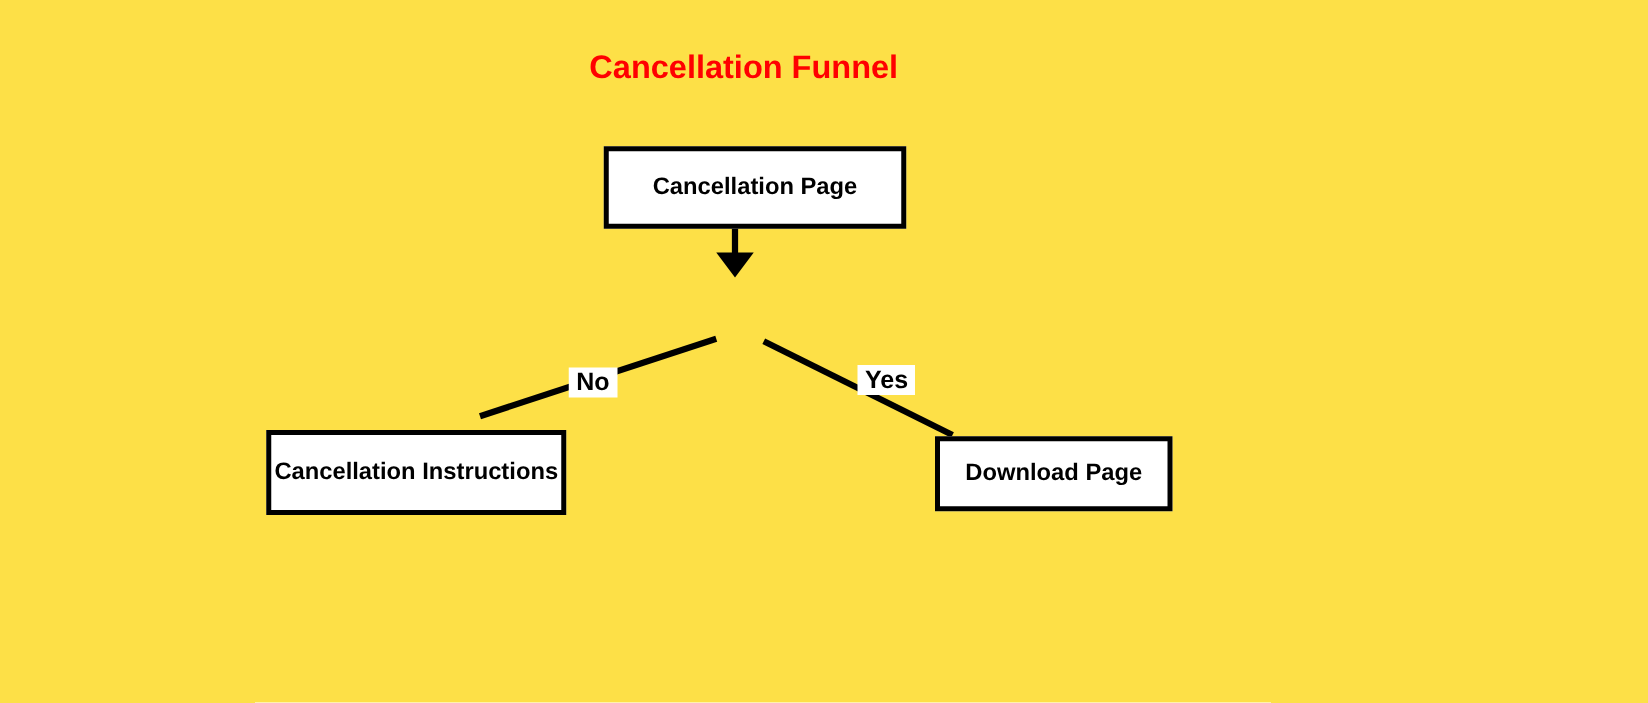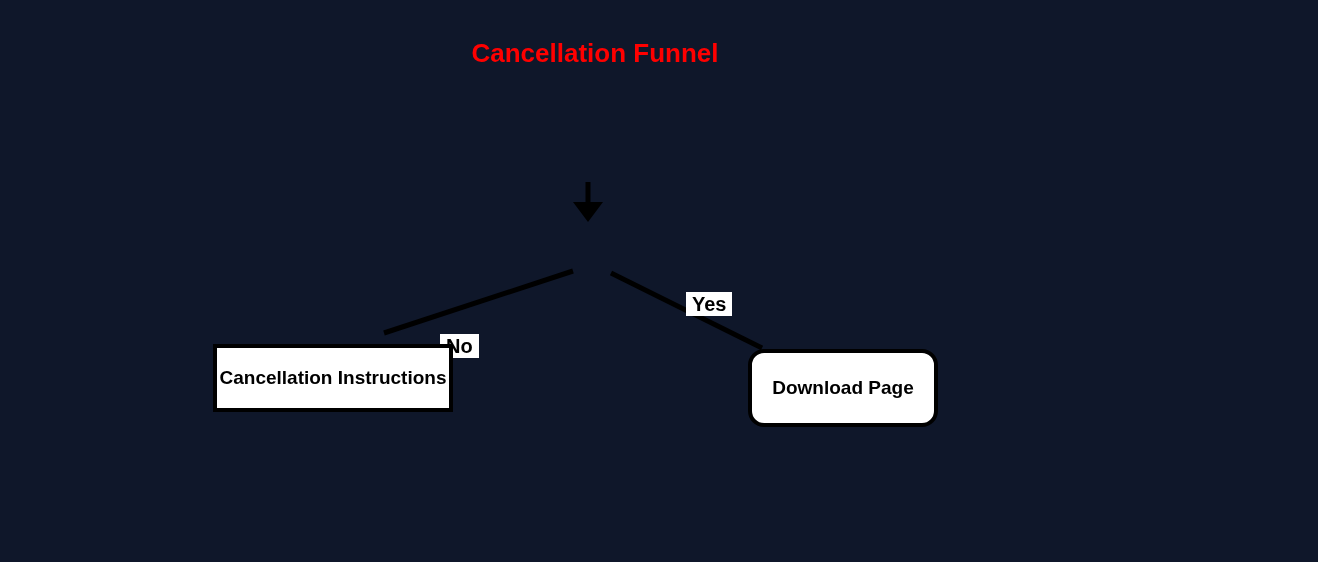--- a/index.html
+++ b/index.html
@@ -5,21 +5,21 @@
   html, body {
     margin: 0;
     padding: 0;
     background: #ffffff;
     font-family: "Liberation Sans", "DejaVu Sans", sans-serif;
   }
   .canvas {
     position: relative;
     width: 1318px;
     height: 562px;
-    background: #0f172a;
+    background: #fde047;
     overflow: hidden;
   }
   .diagram-title {
     position: absolute;
     left: 395px;
     top: 38px;
     width: 400px;
     text-align: center;
     font-size: 26px;
     font-weight: bold;
@@ -34,39 +34,39 @@
     justify-content: center;
     font-size: 19px;
     font-weight: bold;
     color: #000000;
     box-sizing: border-box;
     text-align: center;
   }
   .node-cancellation-page   { left: 483px; top: 117px; width: 242px; height: 66px; }
   .node-free-gift-offer     { left: 489px; top: 216px; width: 209px; height: 48px; }
   .node-cancellation-instructions { left: 213px; top: 344px; width: 240px; height: 68px; }
-  .node-download-page       { left: 748px; top: 349px; width: 190px; height: 78px; border-radius: 16px; }
+  .node-download-page       { left: 748px; top: 349px; width: 190px; height: 60px; }
   .edge-layer {
     position: absolute;
     left: 0;
     top: 0;
     width: 1318px;
     height: 562px;
     pointer-events: none;
   }
   .edge-label {
     position: absolute;
     background: #ffffff;
     font-size: 20px;
     font-weight: bold;
     color: #000000;
     padding: 2px 6px;
     line-height: 1;
   }
-  .edge-label-no  { left: 440px; top: 294px; margin-top: 40px; }
+  .edge-label-no  { left: 455px; top: 294px; }
   .edge-label-yes { left: 686px; top: 292px; }
 </style>
 </head>
 <body>
 
 <div class="canvas">
 
   <div class="diagram-title">Cancellation Funnel</div>
 
   <svg class="edge-layer" width="1318" height="562" viewBox="0 0 1318 562" xmlns="http://www.w3.org/2000/svg">
@@ -78,19 +78,20 @@
 
     <line x1="573" y1="271" x2="384" y2="333" stroke="#000000" stroke-width="5"></line>
 
     <line x1="611" y1="273" x2="762" y2="348" stroke="#000000" stroke-width="5"></line>
   </svg>
 
   <div class="edge-label edge-label-no">No</div>
 
   <div class="edge-label edge-label-yes">Yes</div>
 
+  <div class="node node-cancellation-page">Cancellation Page</div>
 
 
   <div class="node node-cancellation-instructions">Cancellation Instructions</div>
 
   <div class="node node-download-page">Download Page</div>
 
 </div>
 
 </body></html>

